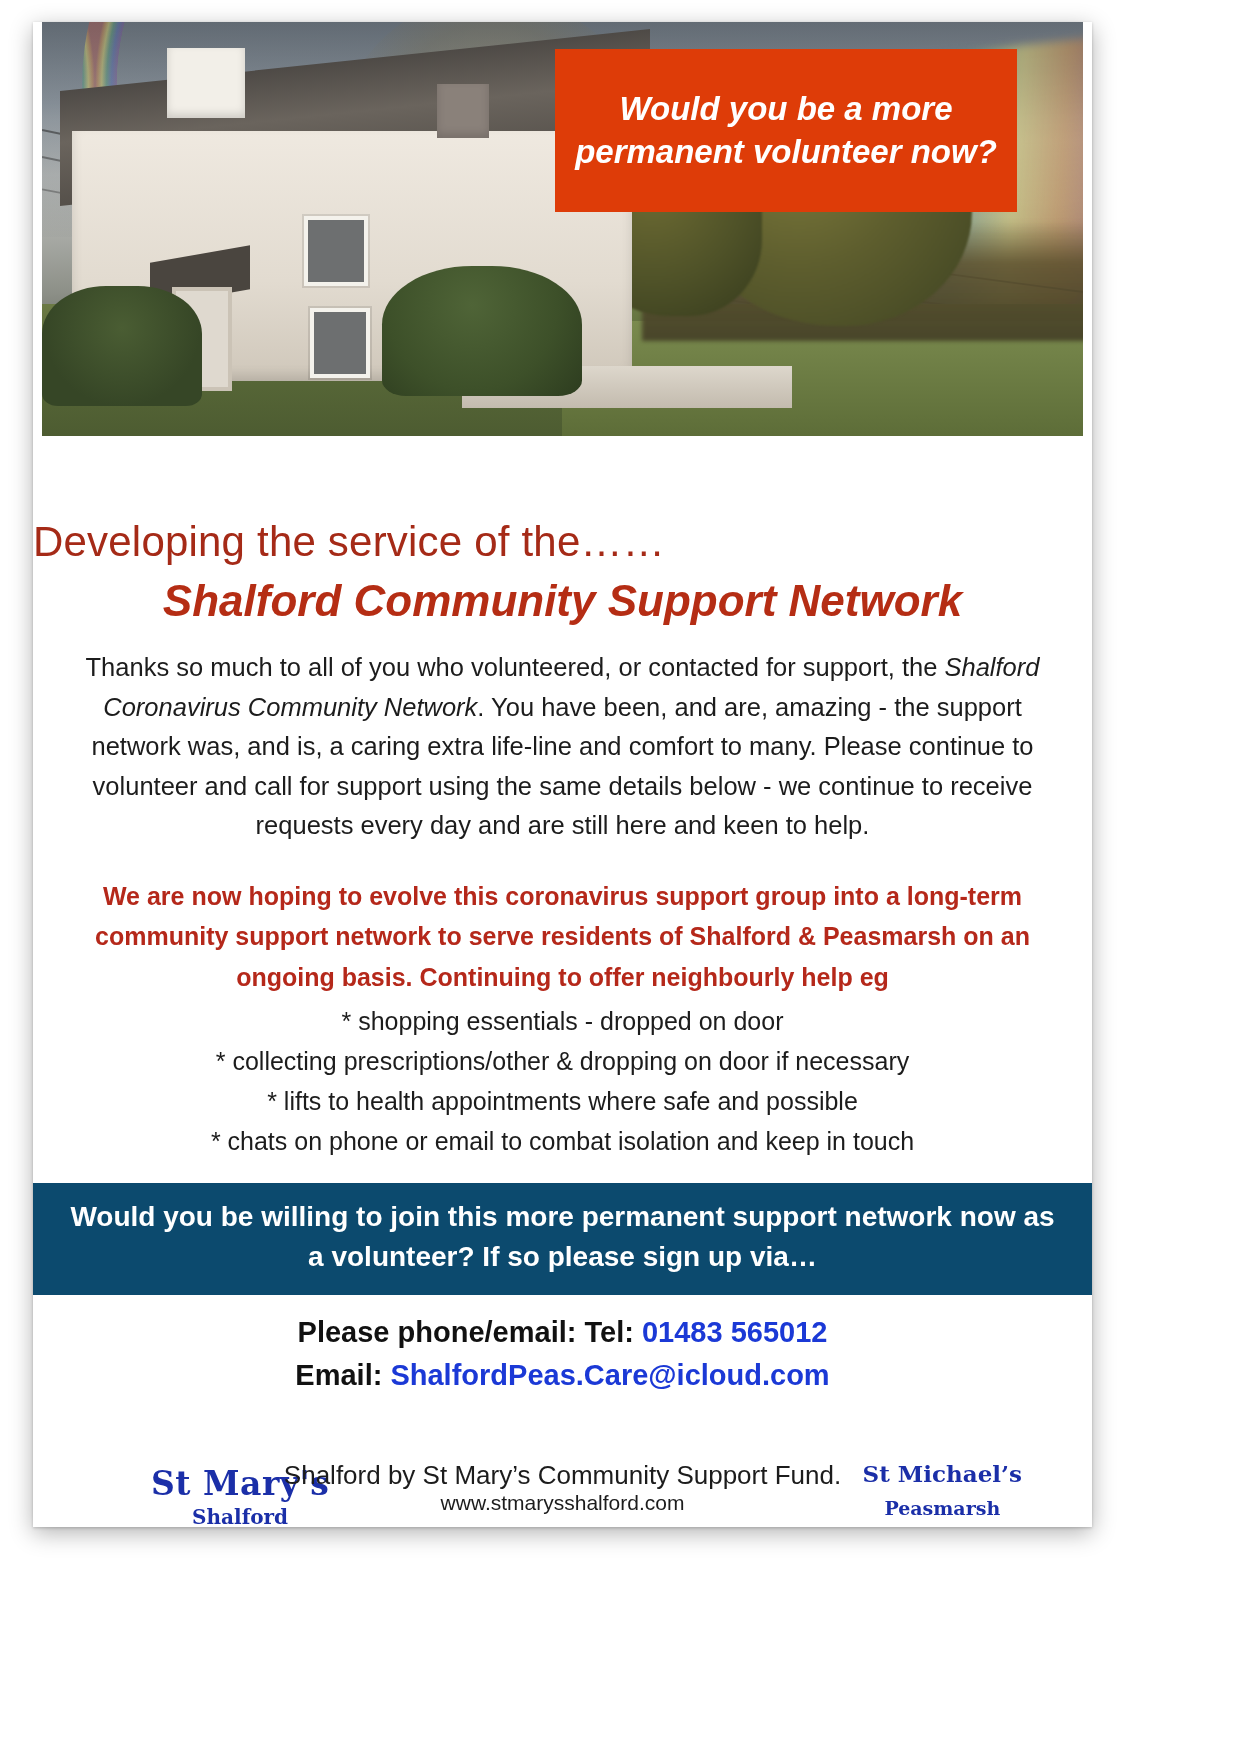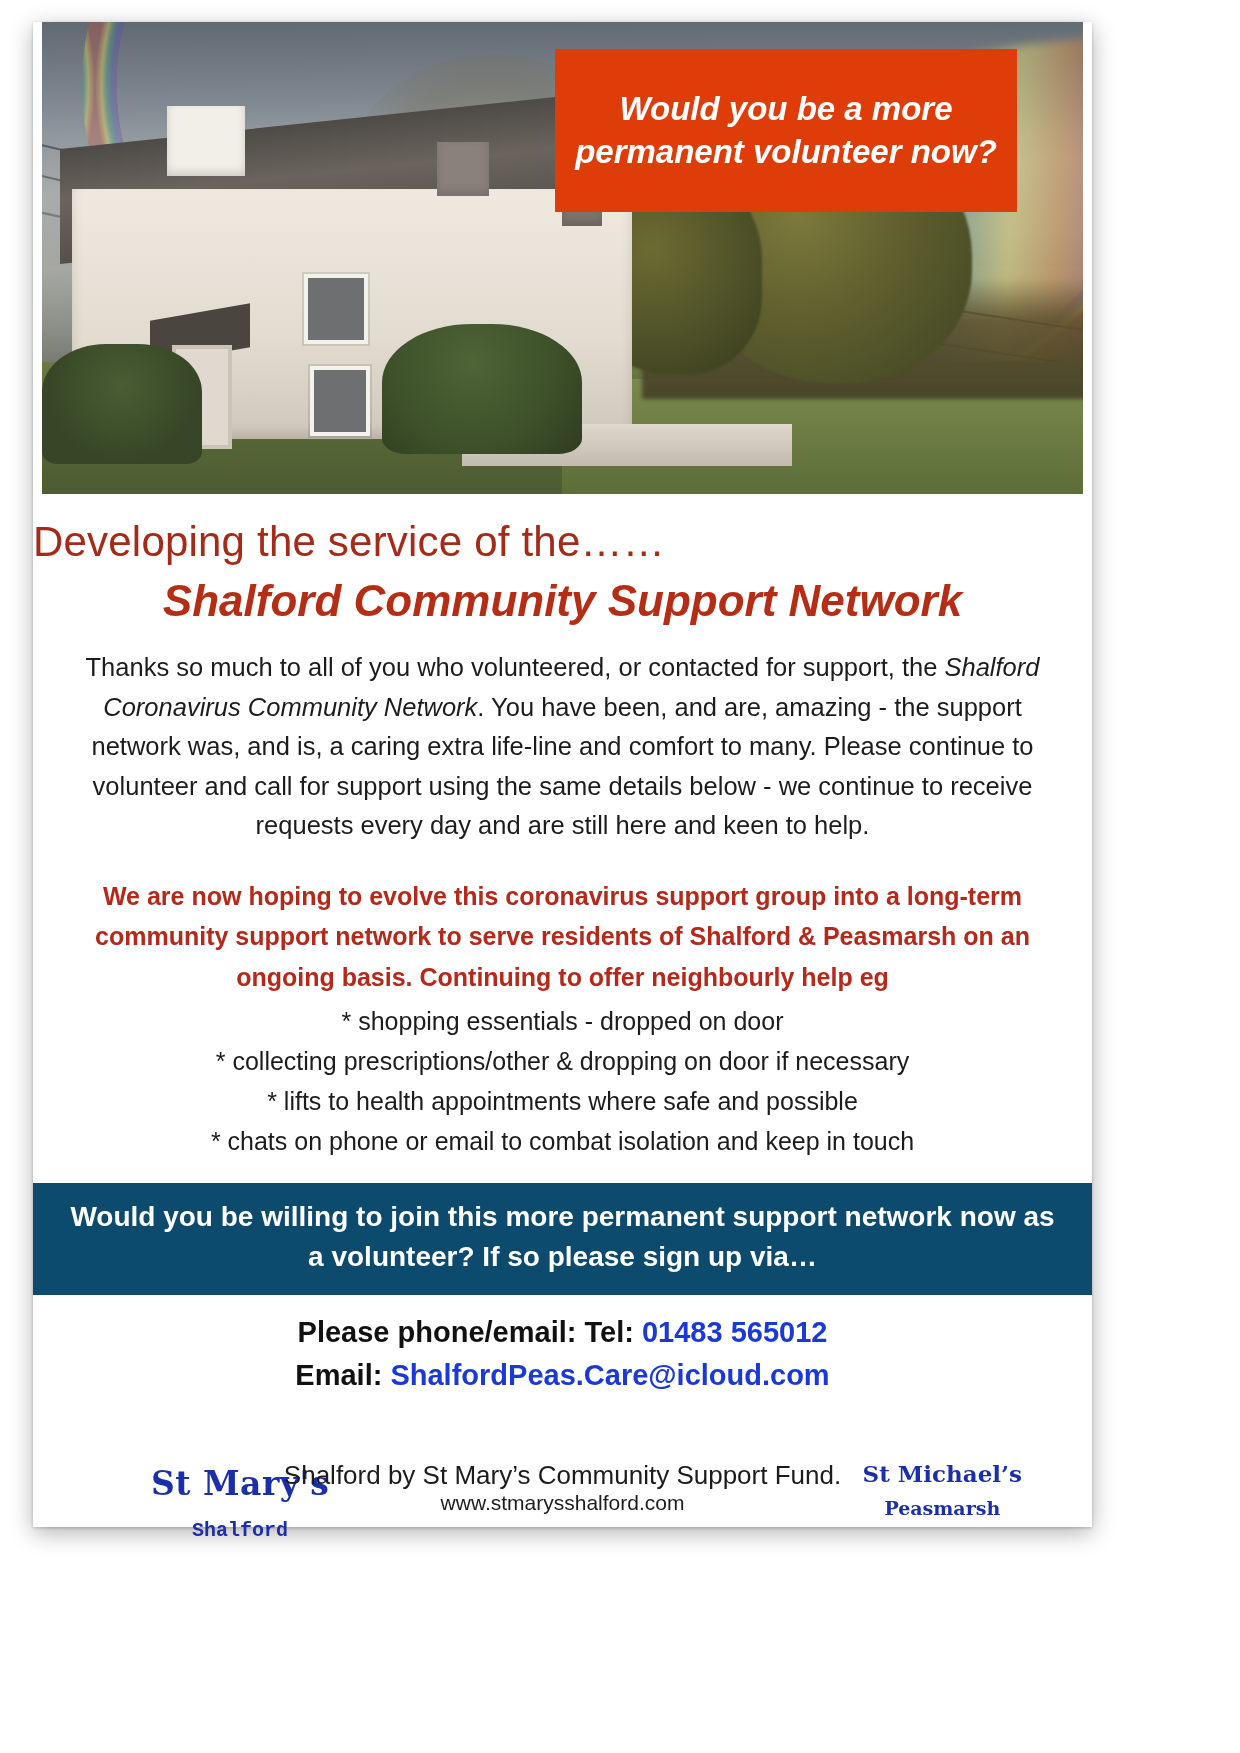--- a/index.html
+++ b/index.html
@@ -31,21 +31,21 @@
     background: #ffffff;
     box-shadow: 0 6px 22px rgba(0,0,0,0.30), 0 1px 3px rgba(0,0,0,0.20);
   }
 
   
   .photo {
     position: absolute;
     left: 9px;
     top: 0px;
     width: 1041px;
-    height: 472px;
+    height: 414px;
     overflow: hidden;
     background: #5c6470;
   }
   .sky {
     position: absolute;
     inset: 0;
     background: linear-gradient(178deg, #8e9aa4 0%, #9aa4ad 18%, #b6b9b8 34%, #a7a9a4 48%, #8d9088 60%, #6f7268 70%, #4e5246 80%, #3c4034 100%);
   }
   .sky-dark {
     position: absolute;
@@ -290,21 +290,21 @@
   }
   .logo-left {
     position: absolute;
     left: 118px;
     top: 8px;
     text-align: center;
     color: #1b2fa8;
     font-family: "DejaVu Serif", serif;
   }
   .logo-left .l1 { font-size: 33px; font-weight: bold; letter-spacing: .5px; }
-  .logo-left .l2 { font-size: 20px; font-weight: bold; margin-top: 16px; font-family: Liberation Mono, monospace; }
+  .logo-left .l2 { font-size: 20px; font-weight: bold; margin-top: 2px; }
 
   .footer-mid {
     position: absolute;
     left: 0; right: 0; top: 4px;
     text-align: center;
   }
   .footer-mid .f1 { font-size: 26px; color: #1c1c1c; }
   .footer-mid .f2 { font-size: 21px; color: #1c1c1c; }
 
   .logo-right {

